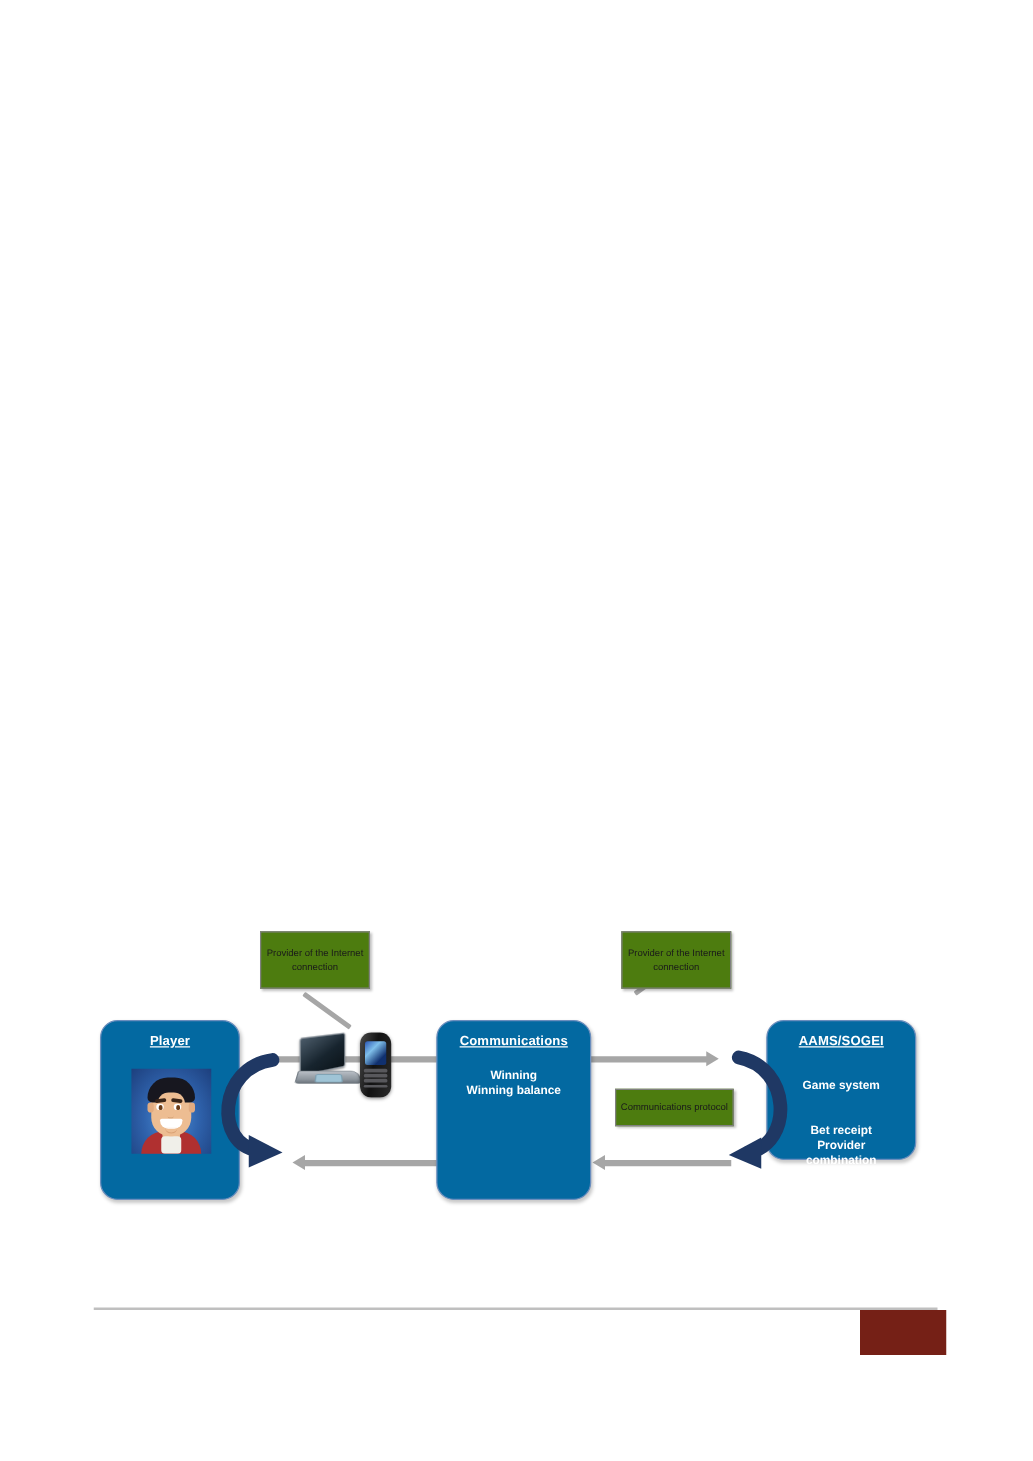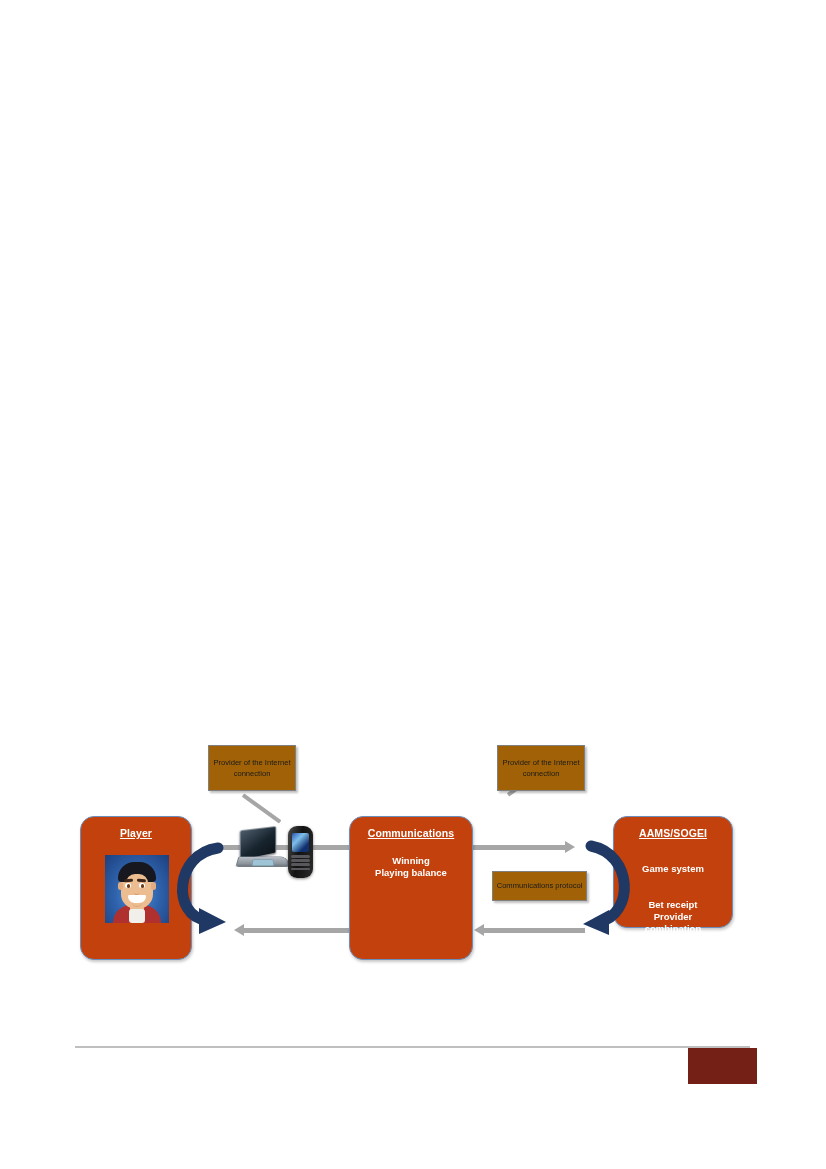--- a/index.html
+++ b/index.html
@@ -28,21 +28,21 @@
     left: 0;
     top: 0;
     width: 826px;
     height: 1020px;
   }
 
   
   .entity {
     position: absolute;
     box-sizing: border-box;
-    background: #c2410c;
+    background: #0369a1;
     border: 1.5px solid #6B8EBE;
     border-radius: 14px;
     box-shadow: 1px 2px 3px rgba(0,0,0,0.22);
     z-index: 6;
     text-align: center;
   }
   .entity-title {
     color: #ffffff;
     font-weight: bold;
     font-size: 10.5px;
@@ -169,21 +169,21 @@
     left: 27px; top: 47px;
     width: 10px; height: 4px;
     border-bottom: 1.5px solid #d9a276;
     border-radius: 0 0 6px 6px;
   }
 
   
   .note {
     position: absolute;
     box-sizing: border-box;
-    background: #a16207;
+    background: #4d7c0f;
     border: 1.5px solid #808080;
     box-shadow: 1.5px 1.5px 2px rgba(0,0,0,0.25);
     color: #1a1a1a;
     font-size: 7.6px;
     line-height: 11.5px;
     text-align: center;
     display: flex;
     align-items: center;
     justify-content: center;
     z-index: 7;
@@ -386,21 +386,21 @@
         <div class="av-pupil-r"></div>
         <div class="av-nose"></div>
         <div class="av-mouth"></div>
         <div class="av-chin"></div>
       </div>
     </div>
 
     <div class="entity" id="entity-conc">
       <span class="entity-title">Communications</span>
       <span class="entity-line entity-sub">Winning</span>
-      <span class="entity-line">Playing balance</span>
+      <span class="entity-line">Winning balance</span>
     </div>
 
     <div class="entity" id="entity-aams">
       <span class="entity-title">AAMS/SOGEI</span>
       <span class="entity-line entity-sub2">Game system</span>
       <span class="entity-line entity-sub2">Bet receipt</span>
       <span class="entity-line">Provider</span>
       <span class="entity-line">combination</span>
     </div>
 

